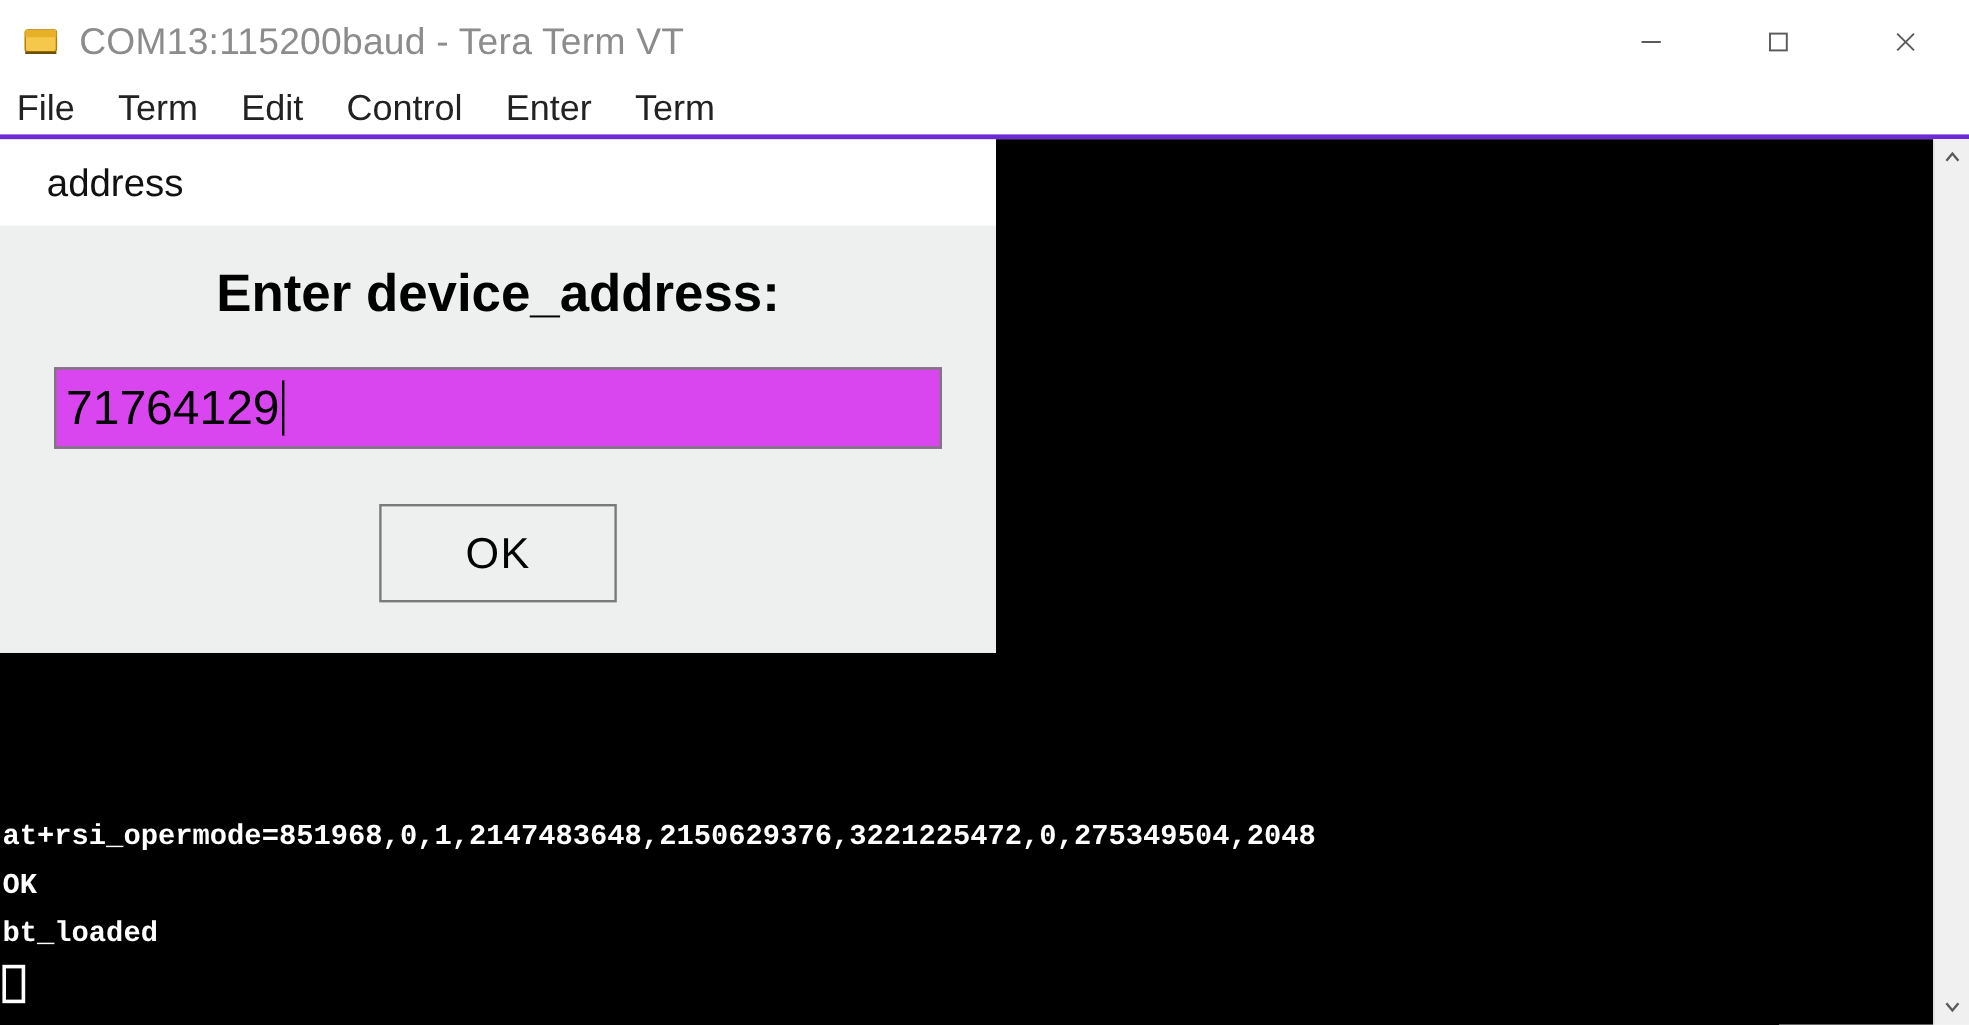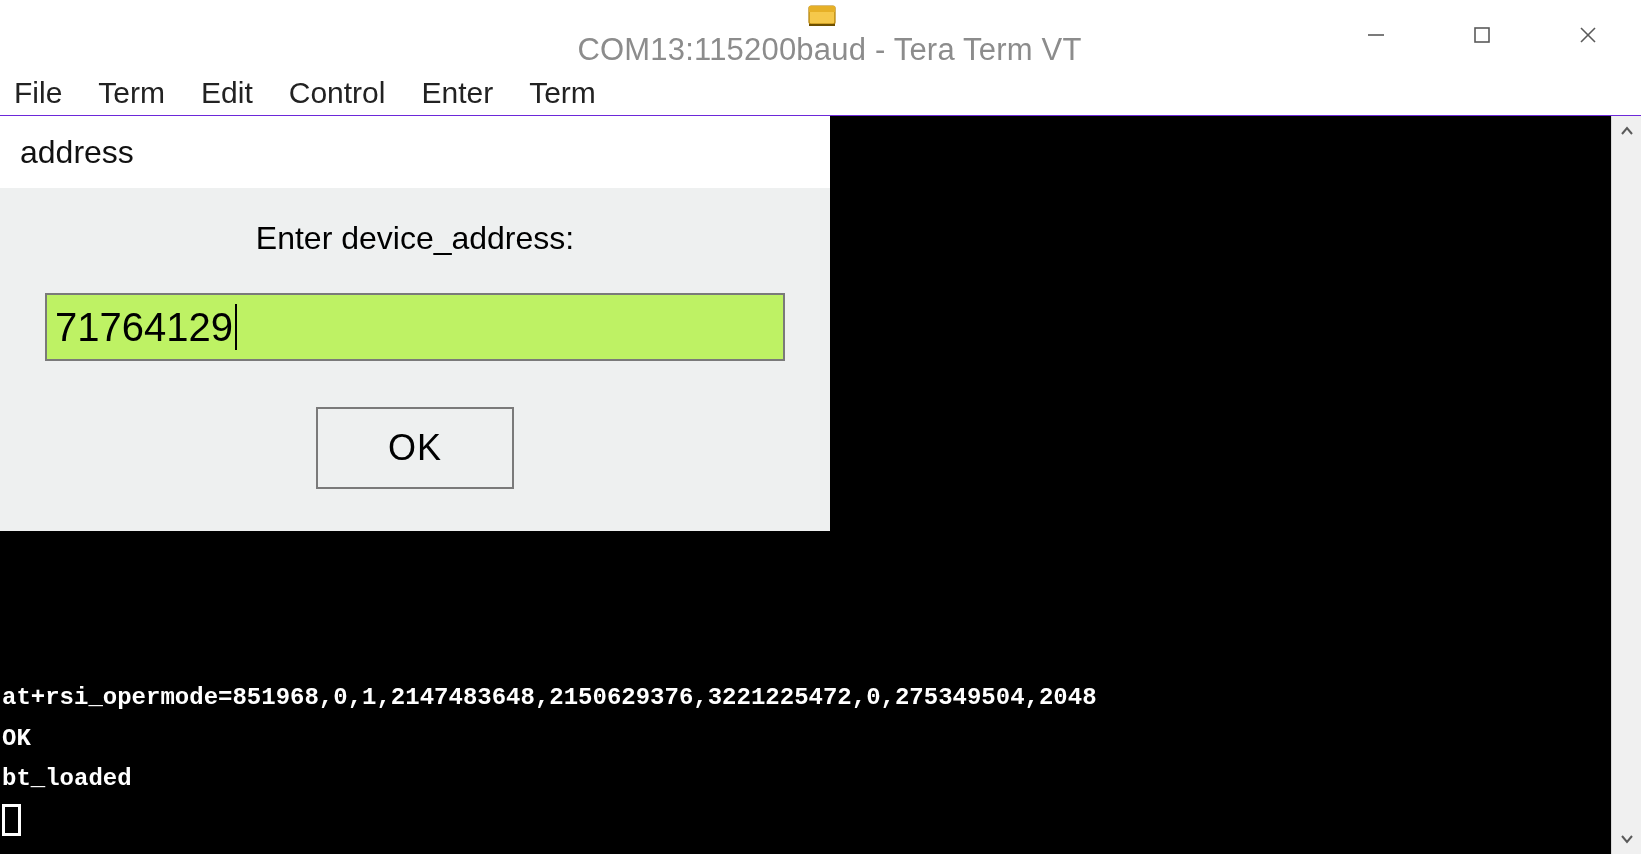--- a/index.html
+++ b/index.html
@@ -11,21 +11,20 @@
     overflow: hidden;
   }
   
   .titlebar {
     height: 70px;
     display: flex;
     align-items: center;
     background: #fff;
     padding-left: 18px;
     position: relative;
-    flex-direction: column;
   }
   .titlebar .icon {
     width: 32px; height: 32px;
     margin-right: 16px;
     display: inline-block;
   }
   .titlebar .title-text {
     font-size: 31px;
     color: #8c8c8c;
     font-weight: 400;
@@ -49,21 +48,21 @@
   .win-btn svg { stroke: #5a5a5a; stroke-width:1.6; fill:none; }
 
   
   .menubar {
     height: 46px;
     display: flex;
     align-items: center;
     padding-left: 14px;
     font-size: 30px;
     color: #222;
-    border-bottom: 1px solid #6d28d9;
+    border-bottom: 4px solid #6d28d9;
   }
   .menubar .menu-item { margin-right: 36px; cursor: default; }
 
   
   .terminal-wrapper {
     position: relative;
     width: 100%;
     height: calc(854px - 70px - 46px);
     display: flex;
   }
@@ -124,42 +123,42 @@
     left:0px;
     width:830px;
     background:#fff;
     box-shadow: none;
   }
   .dialog-header {
     height:72px;
     background:#fff;
     display:flex;
     align-items:center;
-    padding-left:20px;
+    padding-left:39px;
     font-size:32px;
     color:#111;
   }
   .dialog-body {
     background:#eef0f0;
     padding: 30px 40px 42px 40px;
   }
   .dialog-prompt {
     text-align:center;
-    font-size:32px;
-    font-weight:400;
+    font-size:44px;
+    font-weight:700;
     color:#000;
     margin-bottom:36px;
     margin-top:2px;
   }
   .dialog-input {
     width: 740px;
     height: 68px;
     margin: 0 auto;
     border: 2px solid #7a7a7a;
-    background:#bef264;
+    background:#d946ef;
     display:flex;
     align-items:center;
     padding-left:8px;
     font-family: Arial, sans-serif;
     font-size:40px;
     color:#000;
     position:relative;
   }
   .dialog-input .caret {
     display:inline-block;

